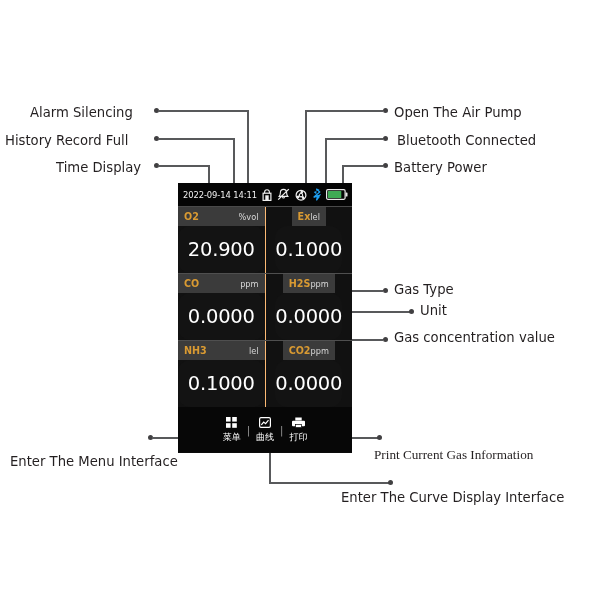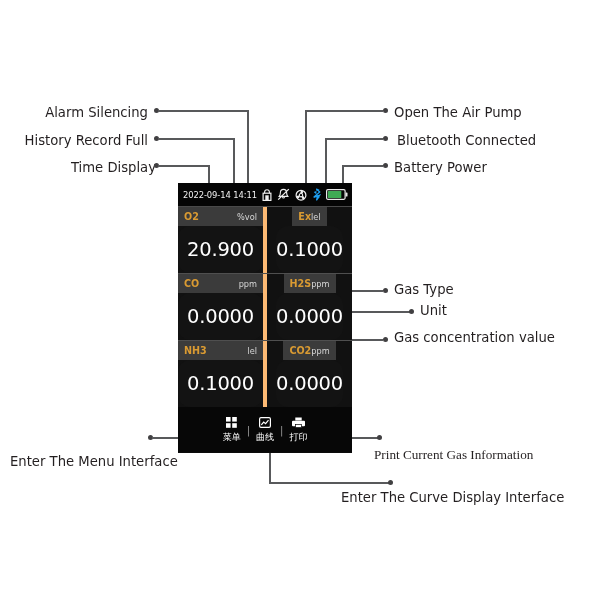--- a/index.html
+++ b/index.html
@@ -12,21 +12,21 @@
   }
 
   
   .label {
     position: absolute;
     font-size: 13.2px;
     color: #231f20;
     white-space: nowrap;
     line-height: 1;
   }
-  .label.right-align { text-align: right; }
+  .label.right-align { }
 
   
   .lead {
     position: absolute;
     background: #58595b;
   }
   .lead.h { height: 1.6px; }
   .lead.v { width: 1.6px; }
   .dot {
     position: absolute;
@@ -81,21 +81,21 @@
   .grow {
     flex: 1 1 0;
     display: flex;
     border-bottom: 1px solid #4f4f4f;
   }
   .grow:last-child { border-bottom: none; }
   .cell {
     flex: 1 1 0;
     display: flex;
     flex-direction: column;
-    border-right: 4px solid #fdba74;
+    border-right: 1px solid #fdba74;
     min-width: 0;
   }
   .cell:last-child { border-right: none; align-items: center; }
   .cellhead {
     background: #3b3b3b;
     height: 19px;
     display: flex;
     align-items: center;
     justify-content: space-between;
     padding: 0 6px;

